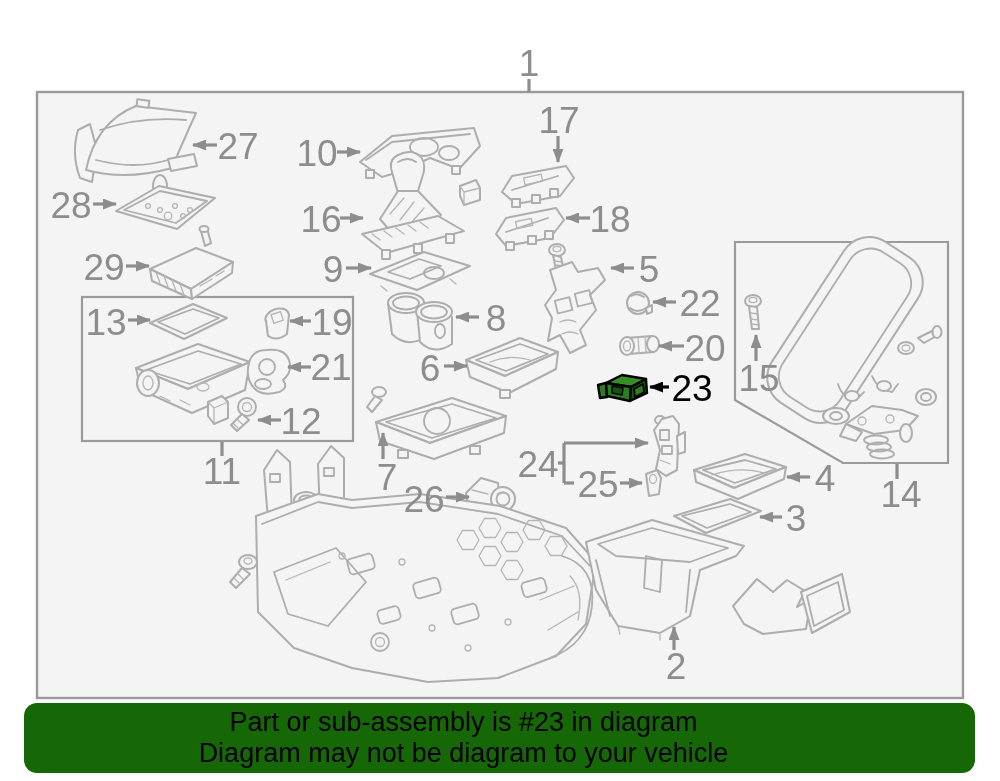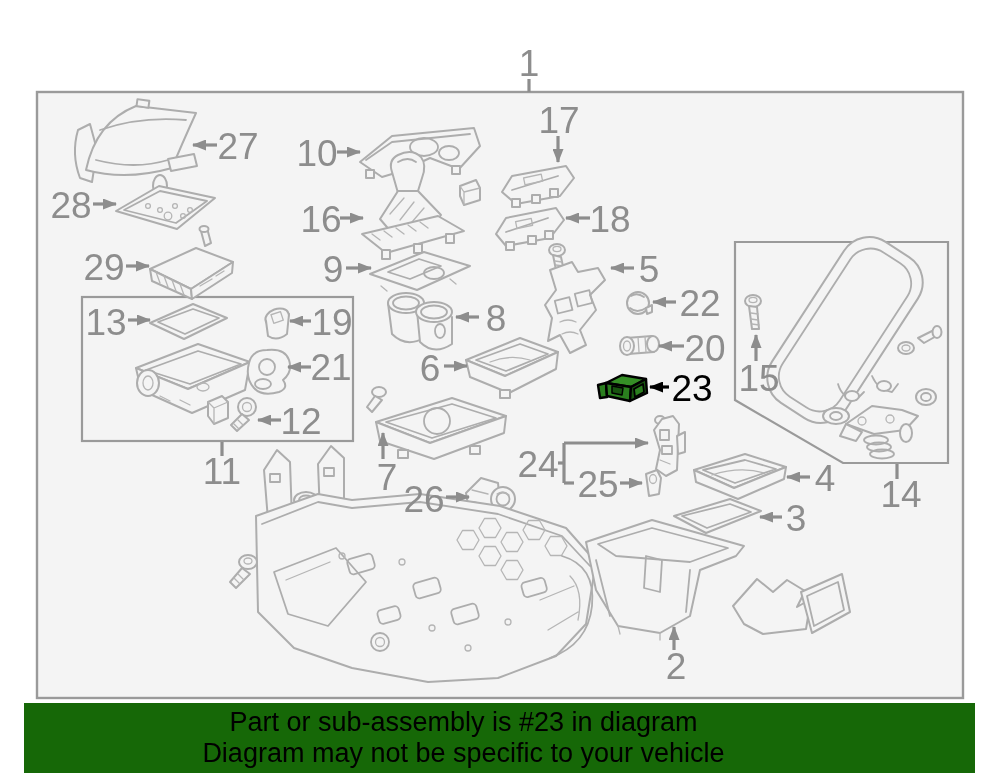--- a/index.html
+++ b/index.html
@@ -451,17 +451,17 @@
           <line x1="93" y1="204" x2="116" y2="204" stroke="#8d8d8d" stroke-width="3.2" marker-end="url(#ah-gray)"></line>
           <text x="71" y="205" class="callout-num" fill="#8d8d8d" text-anchor="middle" dominant-baseline="central">28</text>
         </g>
         <g>
           <line x1="126" y1="266" x2="149" y2="266" stroke="#8d8d8d" stroke-width="3.2" marker-end="url(#ah-gray)"></line>
           <text x="104" y="267" class="callout-num" fill="#8d8d8d" text-anchor="middle" dominant-baseline="central">29</text>
         </g>
       </g>
 </svg>
 
-<div class="banner" id="banner" style="background: rgb(22, 104, 7); color: rgb(0, 0, 0);">
+<div class="banner" id="banner" style="background: rgb(22, 104, 7); color: rgb(0, 0, 0); border-radius: 13px;">
   <div>Part or sub-assembly is #23 in diagram</div>
-  <div>Diagram may not be specific to your vehicle</div>
+  <div>Diagram may not be diagram to your vehicle</div>
 </div>
 </div>
 
 </body></html>

